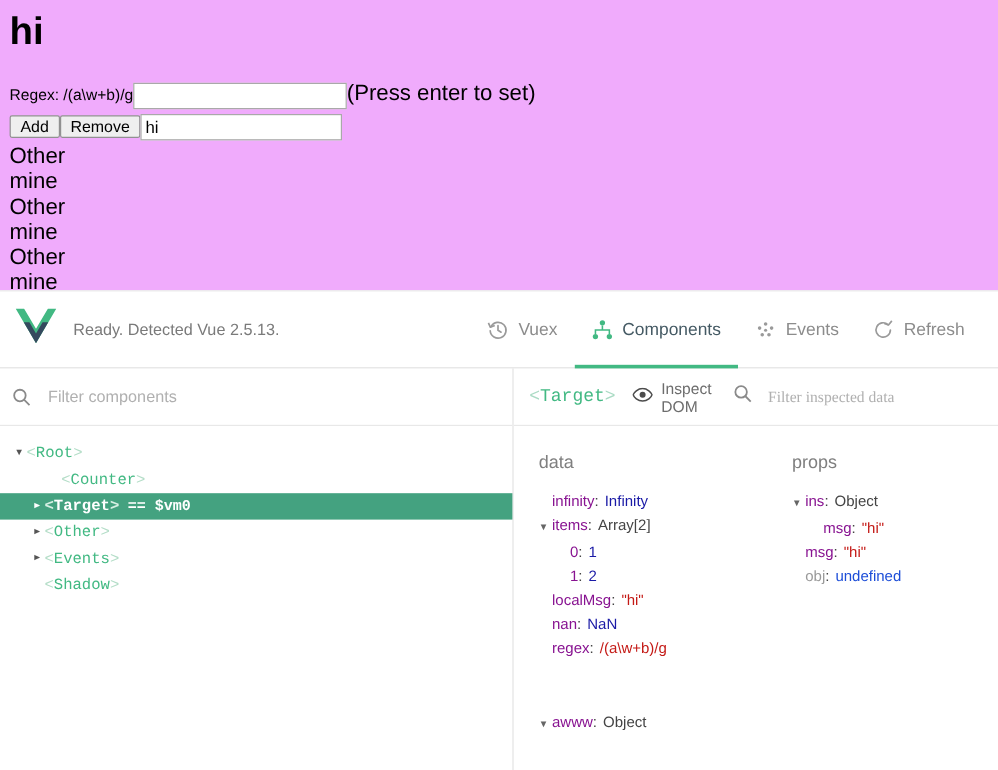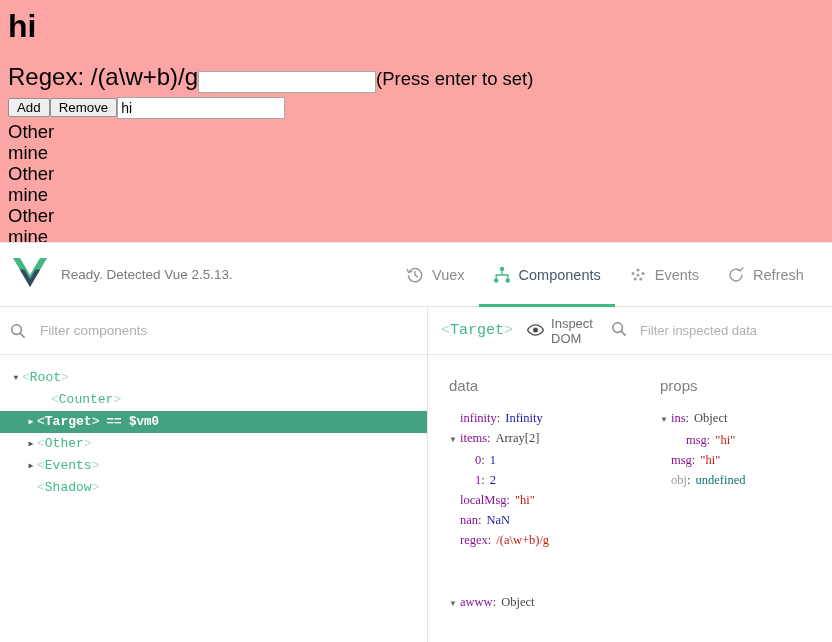--- a/index.html
+++ b/index.html
@@ -10,21 +10,21 @@
     background: #ffffff;
     font-family: "Liberation Sans", sans-serif;
     overflow: hidden;
   }
 
   
   #app-area {
     position: relative;
     height: 242px;
     padding: 0;
-    background: #fca5a5;
+    background: #f0abfc;
     overflow: hidden;
   }
   #app-inner { padding: 8px; }
 
   .app-title {
     font-size: 32px;
     font-weight: bold;
     color: #000;
     margin: 0 0 22px 0;
     line-height: 36px;
@@ -32,21 +32,21 @@
   }
 
   .regex-row {
     font-size: 18.5px;
     color: #000;
     line-height: 22px;
     white-space: nowrap;
     display: block;
     margin-bottom: 4px;
   }
-  .regex-label { font-size: 24px; }
+  .regex-label { font-size: 13px; }
   .regex-input {
     width: 172px;
     height: 18px;
     font-size: 13px;
     border: 1px solid #a9a9a9;
     background: #fff;
     padding: 1px 2px;
     box-sizing: content-box;
     vertical-align: -1px;
     font-family: "Liberation Sans", sans-serif;
@@ -248,62 +248,62 @@
   }
   .inspect-search { display: flex; align-items: center; margin-left: 18px; }
   .inspect-filter-input {
     border: none;
     outline: none;
     font-size: 13px;
     color: #4c1d95;
     margin-left: 11px;
     width: 190px;
     background: transparent;
-    font-family: Liberation Sans, sans-serif;
+    font-family: Liberation Serif, serif;
   }
   .inspect-filter-input::placeholder { color: #b0b0b0; }
 
   .state-panes {
     flex: 1;
     display: flex;
     overflow: hidden;
     padding-top: 22px;
   }
   .state-col { padding-left: 21px; }
   .state-col.col-data { width: 190px; flex: 0 0 190px; }
   .state-col.col-props { flex: 1; }
 
   .group-title {
     font-size: 15px;
     color: #7f7f7f;
     margin-bottom: 14px;
     font-family: "Liberation Sans", sans-serif;
   }
   .kv {
-    font-family: Liberation Serif, serif;
+    font-family: Liberation Sans, sans-serif;
     font-size: 12.5px;
     line-height: 20px;
     white-space: nowrap;
     display: flex;
     align-items: baseline;
   }
   .kv .arrow {
     width: 11px;
     flex: 0 0 11px;
     font-size: 8px;
     color: #666;
     display: inline-block;
   }
   .k { color: #881391; }
   .k-dim { color: #9a9a9a; }
   .colon { color: #444; }
   .v-num { color: #1a1aa6; margin-left: 5px; }
   .v-str { color: #c41a16; margin-left: 5px; }
   .v-obj { color: #444; margin-left: 5px; }
-  .v-undef { color: #0f766e; margin-left: 5px; }
+  .v-undef { color: #1d4ed8; margin-left: 5px; }
   .indent1 { padding-left: 15px; }
   .computed-block { margin-top: 42px; }
 </style>
 </head>
 <body>
 
 <div id="app-area">
   <div id="app-inner">
     <h1 class="app-title">hi</h1>
 

